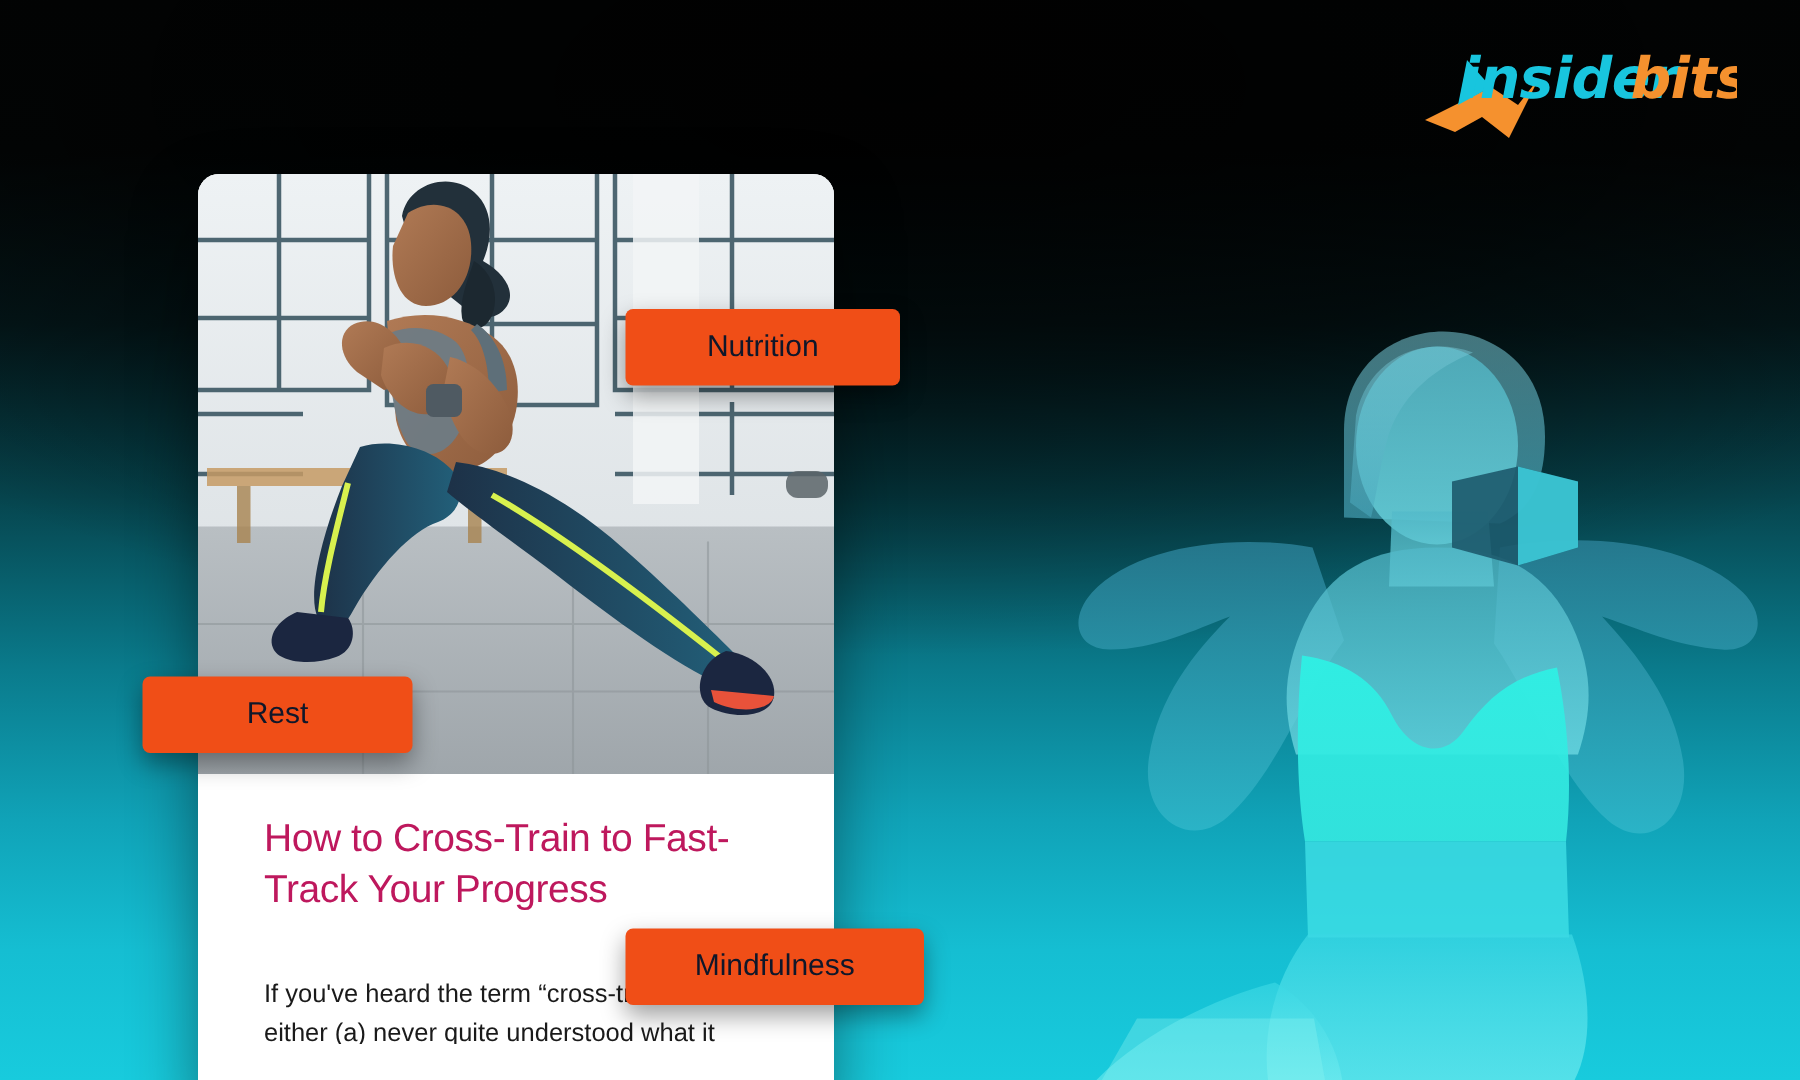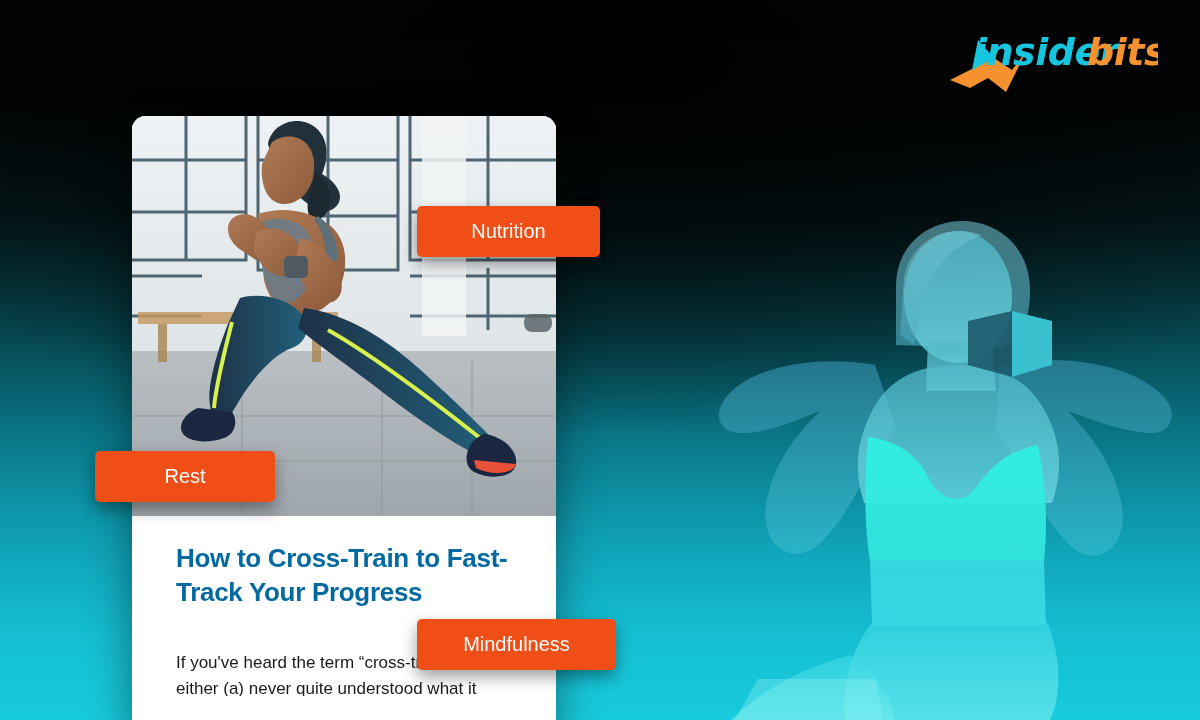--- a/index.html
+++ b/index.html
@@ -64,39 +64,39 @@
     position:relative;
     width:100%; height:400px;
     overflow:hidden;
     background:#c9ced2;
   }
   #card-photo svg{ position:absolute; inset:0; width:100%; height:100%; }
 
   #card-body{ padding:26px 40px 0 44px; }
   #card-title{
     font-size:26px; line-height:1.3;
-    font-weight:bold; color:#0369a1;
+    font-weight:normal; color:#be185d;
     letter-spacing:-.3px;
   }
   #card-byline{
     margin-top:10px;
     font-size:15px; color:#8b9196;
   }
   #card-excerpt{
     margin-top:40px;
     font-size:17px; line-height:1.55;
     color:#1a1a1a;
     max-height:46px; overflow:hidden;
   }
 
   
   .tag{
     position:absolute;
     display:flex; align-items:center; justify-content:center;
-    color:#ffffff;
+    color:#0f172a;
     font-size:20px;
     border-radius:5px;
     box-shadow:0 7px 16px rgba(0,0,0,.38);
     white-space:nowrap;
     z-index:40;
   }
   #tag-nutrition{ left:417px; top:206px; width:183px; height:51px; }
   #tag-rest{      left:95px;  top:435px; width:180px; height:51px; }
   #tag-mindfulness{ left:417px; top:619px; width:199px; height:51px; }
 </style>

